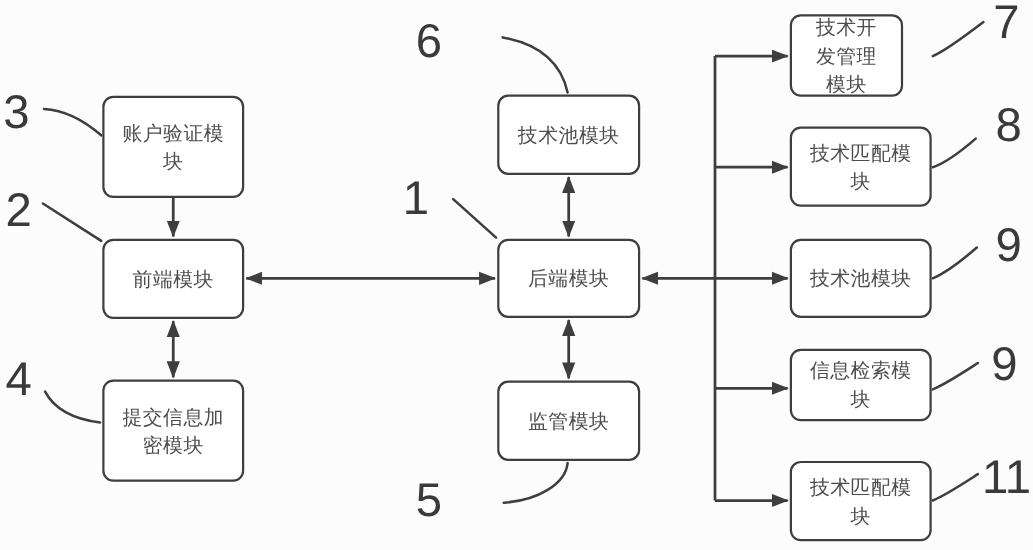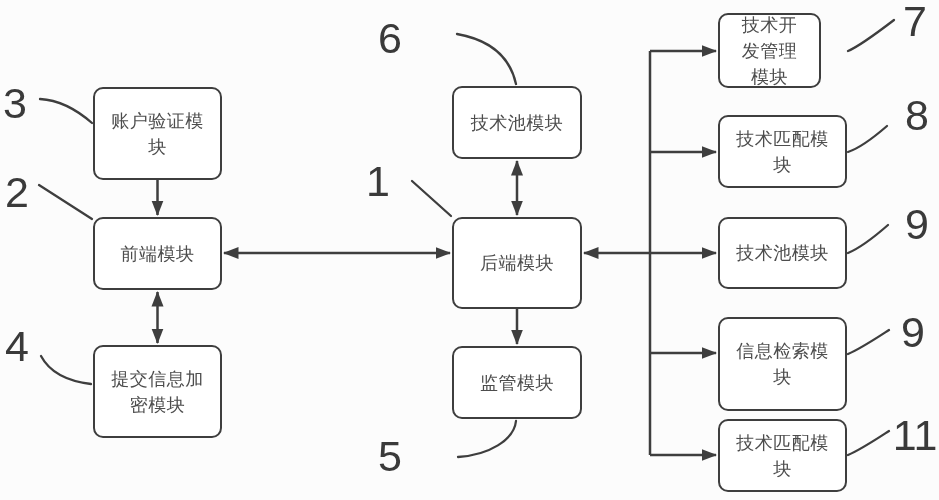--- a/index.html
+++ b/index.html
@@ -94,37 +94,37 @@
   <div class="box" style="left:93px;top:217px;width:129px;height:73px">
     <span class="box-label">前端模块</span>
   </div>
   <div class="box" style="left:93px;top:345px;width:129px;height:93px">
     <span class="box-label">提交信息加密模块</span>
   </div>
 
   <div class="box" style="left:452px;top:86px;width:130px;height:73px">
     <span class="box-label">技术池模块</span>
   </div>
-  <div class="box" style="left:452px;top:217px;width:130px;height:92px">
+  <div class="box" style="left:452px;top:217px;width:130px;height:72px">
     <span class="box-label">后端模块</span>
   </div>
   <div class="box" style="left:452px;top:346px;width:130px;height:73px">
     <span class="box-label">监管模块</span>
   </div>
 
   <div class="box" style="left:718px;top:13px;width:103px;height:75px">
     <span class="box-label">技术开发管理模块</span>
   </div>
   <div class="box" style="left:718px;top:115px;width:129px;height:73px">
     <span class="box-label">技术匹配模块</span>
   </div>
   <div class="box" style="left:718px;top:217px;width:129px;height:72px">
     <span class="box-label">技术池模块</span>
   </div>
-  <div class="box" style="left:718px;top:317px;width:129px;height:94px">
+  <div class="box" style="left:718px;top:317px;width:129px;height:66px">
     <span class="box-label">信息检索模块</span>
   </div>
   <div class="box" style="left:718px;top:419px;width:129px;height:73px">
     <span class="box-label">技术匹配模块</span>
   </div>
 
   <div class="refnum" style="left:15px;top:103px">3</div>
   <div class="refnum" style="left:17px;top:192px">2</div>
   <div class="refnum" style="left:17px;top:346px">4</div>
   <div class="refnum" style="left:390px;top:38px">6</div>

